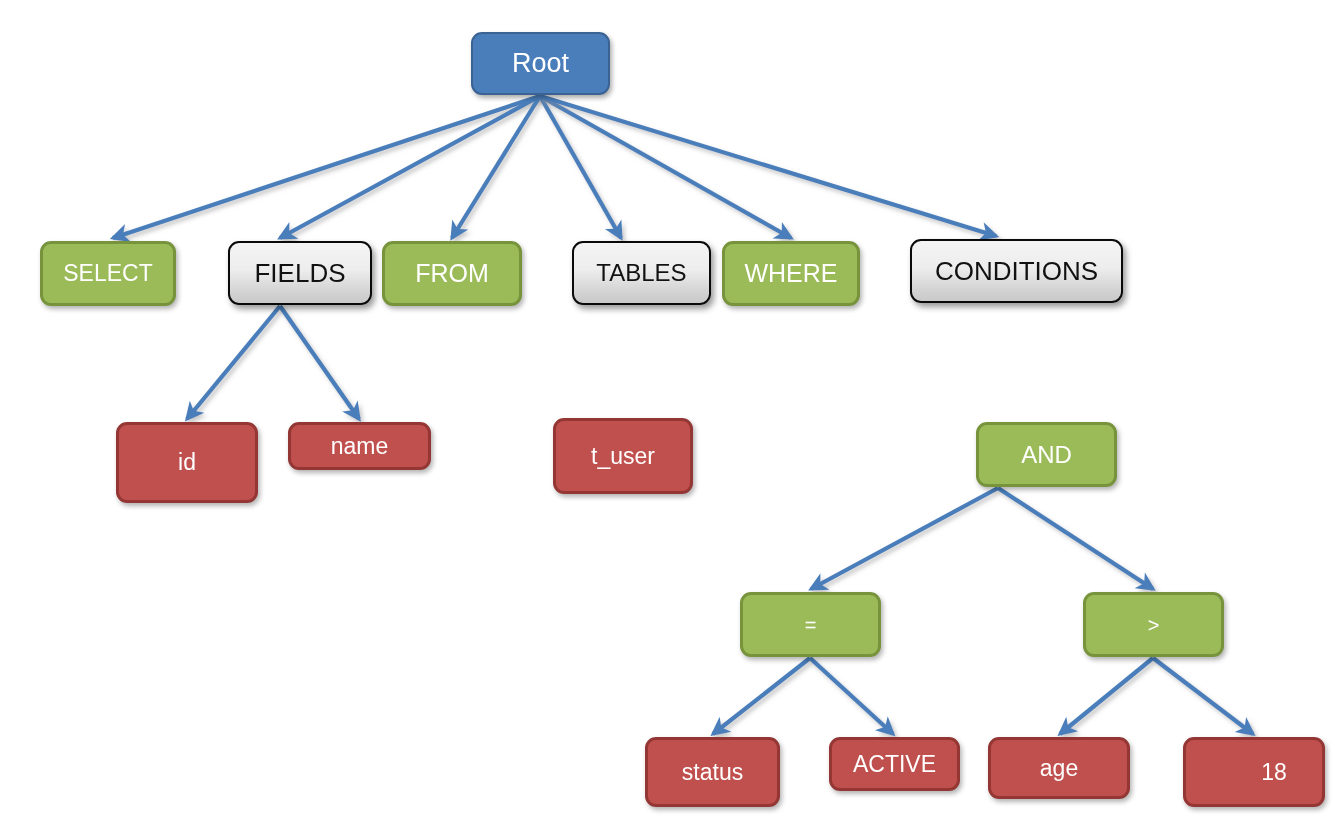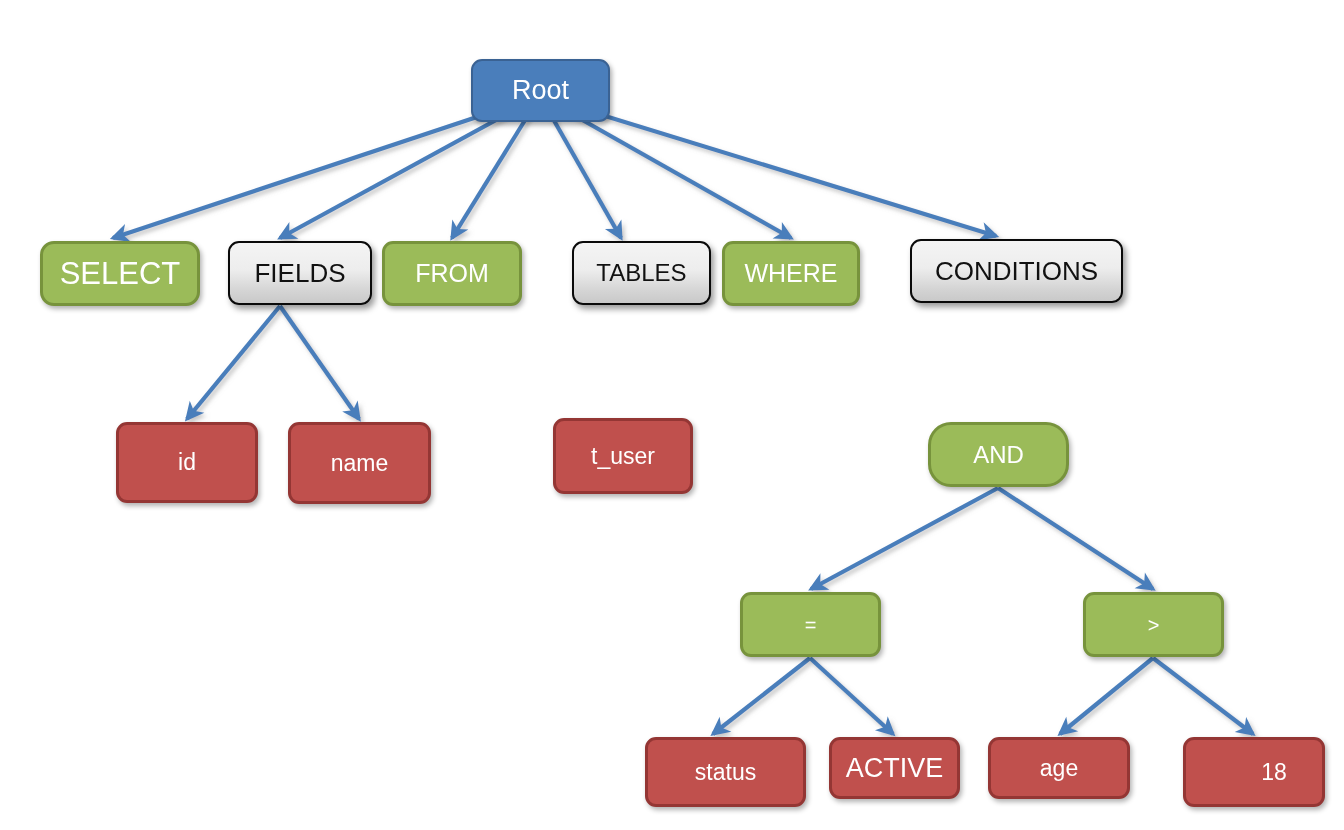--- a/index.html
+++ b/index.html
@@ -37,21 +37,20 @@
   }
   .node .label {
     display: block;
   }
   
   .n-blue {
     background: #4A7EBB;
     border: 2px solid #3A6293;
     color: #ffffff;
     box-shadow: 2px 3px 5px rgba(0,0,0,0.33);
-    margin-top: 27px;
   }
   
   .n-green {
     background: #9BBB59;
     border: 3px solid #77933C;
     color: #ffffff;
     box-shadow: 2px 3px 5px rgba(0,0,0,0.30);
   }
   
   .n-gray {
@@ -98,60 +97,60 @@
         <line x1="810" y1="658" x2="713" y2="734" stroke="#4A7EBB" stroke-width="4.2" stroke-linecap="butt" marker-end="url(#arrow)" filter="url(#edgeshadow)"></line>
         <line x1="810" y1="658" x2="893" y2="734" stroke="#4A7EBB" stroke-width="4.2" stroke-linecap="butt" marker-end="url(#arrow)" filter="url(#edgeshadow)"></line>
         <line x1="1153" y1="658" x2="1060" y2="734" stroke="#4A7EBB" stroke-width="4.2" stroke-linecap="butt" marker-end="url(#arrow)" filter="url(#edgeshadow)"></line>
         <line x1="1153" y1="658" x2="1253" y2="734" stroke="#4A7EBB" stroke-width="4.2" stroke-linecap="butt" marker-end="url(#arrow)" filter="url(#edgeshadow)"></line>
       </g>
   </svg>
   <div id="nodes">
       <div class="node n-blue" style="left: 471px; top: 32px; width: 139px; height: 63px; font-size: 27px;">
         <span class="label">Root</span>
       </div>
-      <div class="node n-green" style="left: 40px; top: 241px; width: 160px; height: 65px; font-size: 31px; border-radius: 14px;">
+      <div class="node n-green" style="left: 40px; top: 241px; width: 136px; height: 65px; font-size: 23px;">
         <span class="label">SELECT</span>
       </div>
       <div class="node n-gray" style="left: 208px; top: 241px; width: 144px; height: 64px; font-size: 26px;">
         <span class="label">FIELDS</span>
       </div>
       <div class="node n-green" style="left: 382px; top: 241px; width: 140px; height: 65px; font-size: 25px;">
         <span class="label">FROM</span>
       </div>
       <div class="node n-gray" style="left: 552px; top: 241px; width: 139px; height: 64px; font-size: 24px;">
         <span class="label">TABLES</span>
       </div>
       <div class="node n-green" style="left: 722px; top: 241px; width: 138px; height: 65px; font-size: 25px;">
         <span class="label">WHERE</span>
       </div>
       <div class="node n-gray" style="left: 890px; top: 239px; width: 213px; height: 64px; font-size: 26px;">
         <span class="label">CONDITIONS</span>
       </div>
       <div class="node n-red" style="left: 116px; top: 422px; width: 142px; height: 81px; font-size: 23px;">
         <span class="label">id</span>
       </div>
-      <div class="node n-red" style="left: 288px; top: 422px; width: 143px; height: 82px; font-size: 23px;">
+      <div class="node n-red" style="left: 288px; top: 422px; width: 143px; height: 48px; font-size: 23px;">
         <span class="label">name</span>
       </div>
       <div class="node n-red" style="left: 553px; top: 418px; width: 140px; height: 76px; font-size: 23px;">
         <span class="label">t_user</span>
       </div>
-      <div class="node n-green" style="left: 928px; top: 422px; width: 141px; height: 65px; font-size: 24px; border-radius: 23px;">
+      <div class="node n-green" style="left: 976px; top: 422px; width: 141px; height: 65px; font-size: 24px;">
         <span class="label">AND</span>
       </div>
       <div class="node n-green" style="left: 740px; top: 592px; width: 141px; height: 65px; font-size: 20px;">
         <span class="label">=</span>
       </div>
       <div class="node n-green" style="left: 1083px; top: 592px; width: 141px; height: 65px; font-size: 20px;">
         <span class="label">&gt;</span>
       </div>
-      <div class="node n-red" style="left: 645px; top: 737px; width: 161px; height: 70px; font-size: 23px;">
+      <div class="node n-red" style="left: 645px; top: 737px; width: 135px; height: 70px; font-size: 23px;">
         <span class="label">status</span>
       </div>
-      <div class="node n-red" style="left: 829px; top: 737px; width: 131px; height: 62px; font-size: 27px;">
+      <div class="node n-red" style="left: 829px; top: 737px; width: 131px; height: 54px; font-size: 23px;">
         <span class="label">ACTIVE</span>
       </div>
       <div class="node n-red" style="left: 988px; top: 737px; width: 142px; height: 62px; font-size: 23px;">
         <span class="label">age</span>
       </div>
       <div class="node n-red" style="left: 1183px; top: 737px; width: 142px; height: 70px; font-size: 23px; padding-left: 40px;">
         <span class="label">18</span>
       </div>
     </div>
 </div>

